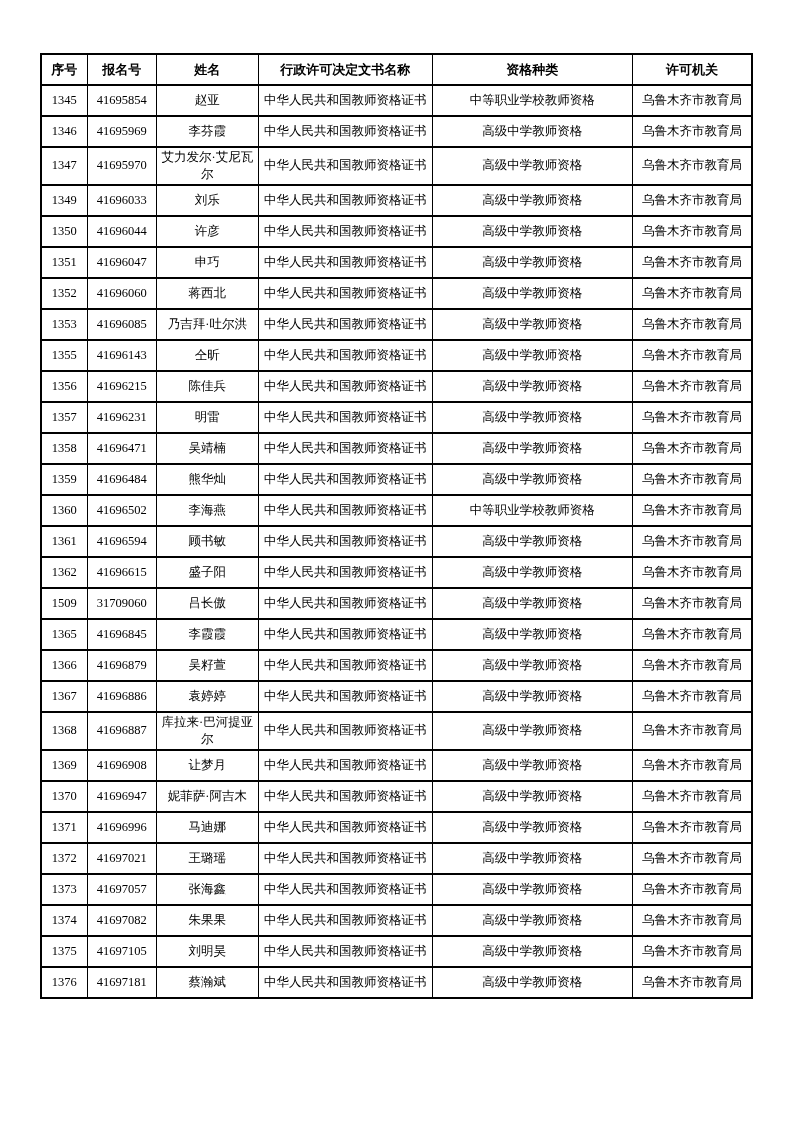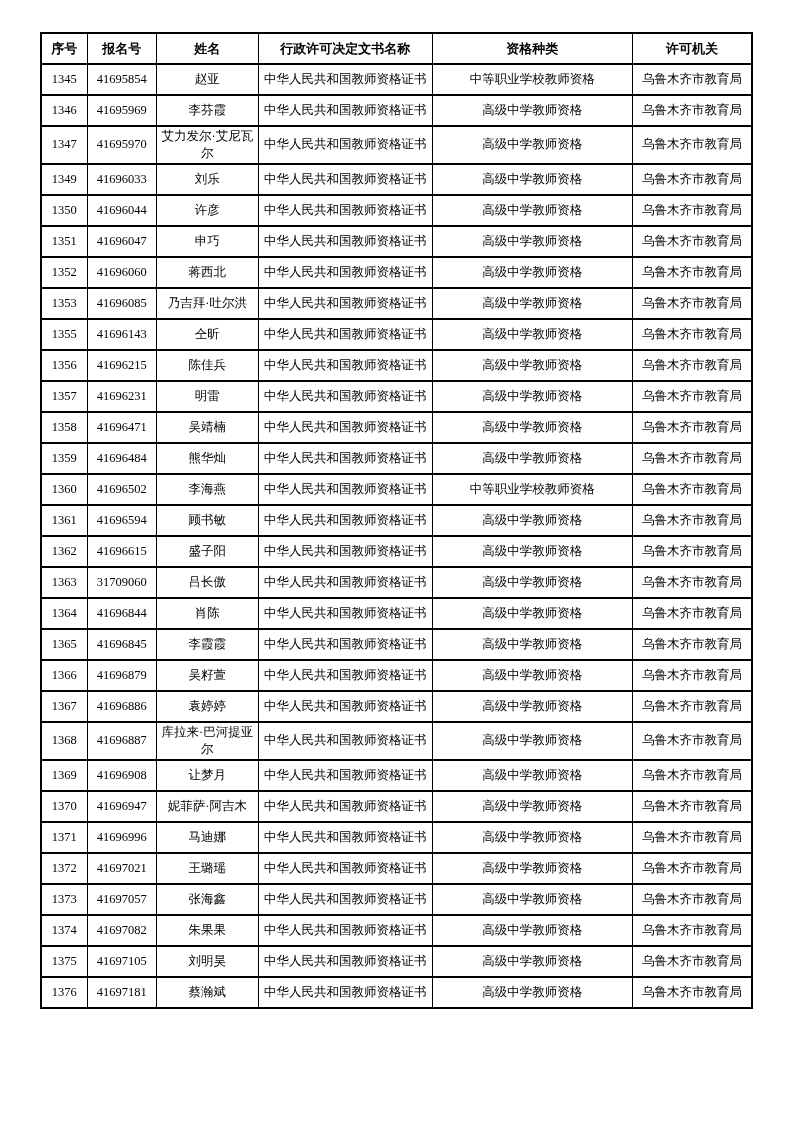--- a/index.html
+++ b/index.html
@@ -13,21 +13,21 @@
     height: 1122px;
     margin: 0 auto;
     background: #ffffff;
     font-family: "Liberation Serif", "DejaVu Serif", serif;
     color: #000000;
     overflow: hidden;
   }
   table.license-table {
     position: absolute;
     left: 40px;
-    top: 32px;
+    top: 53px;
     width: 713px;
     border-collapse: collapse;
     table-layout: fixed;
     border: 2px solid #000000;
   }
   .license-table th,
   .license-table td {
     border-style: solid;
     border-color: #000000;
     border-width: 2px 1px;           
@@ -201,31 +201,23 @@
         </tr>
         <tr>
           <td>1362</td>
           <td>41696615</td>
           <td>盛子阳</td>
           <td>中华人民共和国教师资格证书</td>
           <td>高级中学教师资格</td>
           <td>乌鲁木齐市教育局</td>
         </tr>
         <tr>
-          <td>1363</td>
+          <td>1509</td>
           <td>31709060</td>
           <td>吕长傲</td>
-          <td>中华人民共和国教师资格证书</td>
-          <td>高级中学教师资格</td>
-          <td>乌鲁木齐市教育局</td>
-        </tr>
-        <tr>
-          <td>1364</td>
-          <td>41696844</td>
-          <td>肖陈</td>
           <td>中华人民共和国教师资格证书</td>
           <td>高级中学教师资格</td>
           <td>乌鲁木齐市教育局</td>
         </tr>
         <tr>
           <td>1365</td>
           <td>41696845</td>
           <td>李霞霞</td>
           <td>中华人民共和国教师资格证书</td>
           <td>高级中学教师资格</td>

